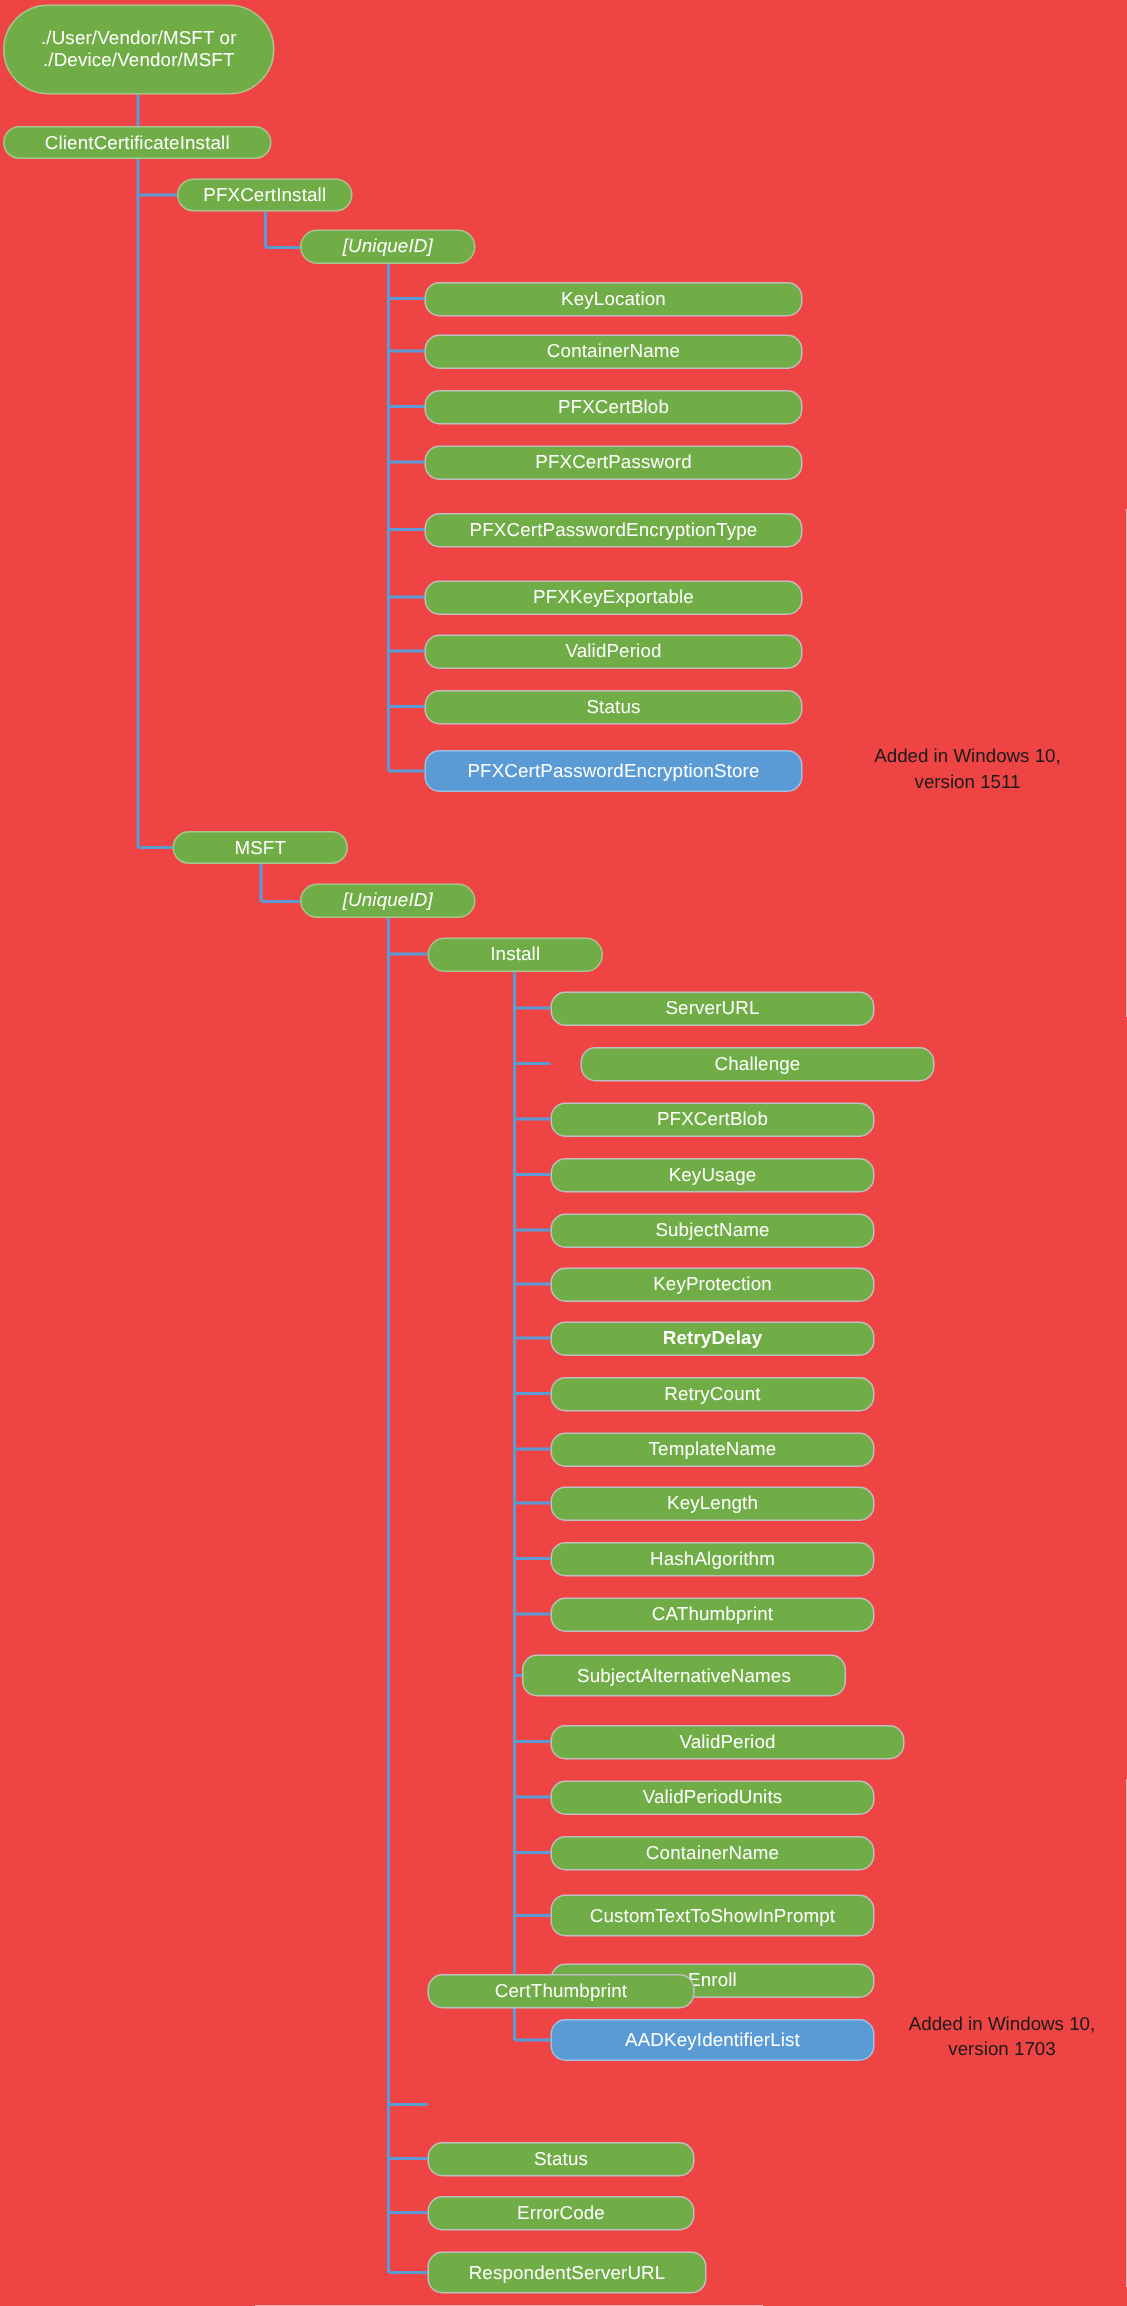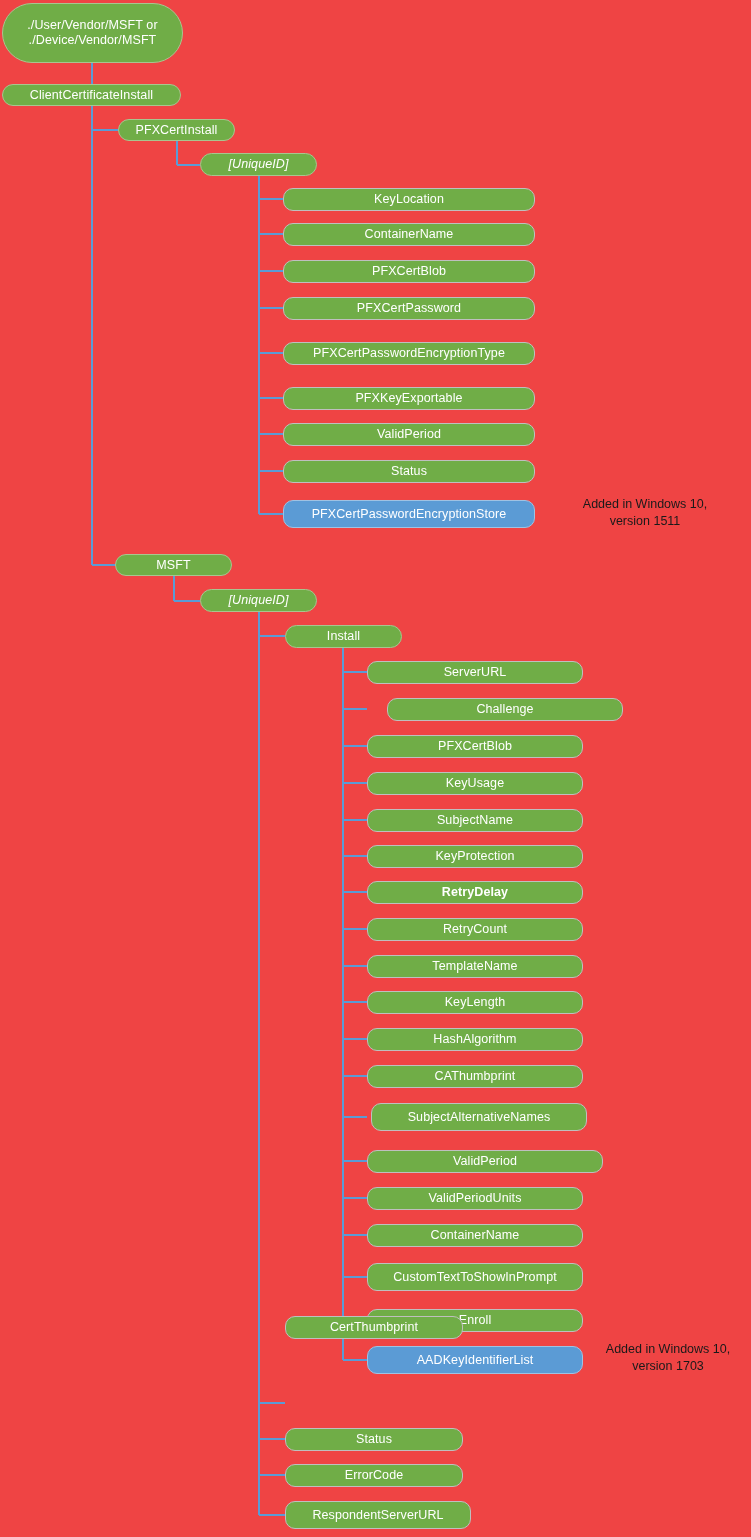--- a/index.html
+++ b/index.html
@@ -136,21 +136,21 @@
       <div class="node rect" style="left: 367px; top: 735px; width: 216px; height: 23px;">PFXCertBlob</div>
       <div class="node rect" style="left: 367px; top: 772px; width: 216px; height: 23px;">KeyUsage</div>
       <div class="node rect" style="left: 367px; top: 809px; width: 216px; height: 23px;">SubjectName</div>
       <div class="node rect" style="left: 367px; top: 845px; width: 216px; height: 23px;">KeyProtection</div>
       <div class="node rect" style="left: 367px; top: 881px; width: 216px; height: 23px; font-weight: bold;">RetryDelay</div>
       <div class="node rect" style="left: 367px; top: 918px; width: 216px; height: 23px;">RetryCount</div>
       <div class="node rect" style="left: 367px; top: 955px; width: 216px; height: 23px; text-align: right;">TemplateName</div>
       <div class="node rect" style="left: 367px; top: 991px; width: 216px; height: 23px;">KeyLength</div>
       <div class="node rect" style="left: 367px; top: 1028px; width: 216px; height: 23px;">HashAlgorithm</div>
       <div class="node rect" style="left: 367px; top: 1065px; width: 216px; height: 23px;">CAThumbprint</div>
-      <div class="node rect" style="left: 371px; top: 1103px; width: 216px; height: 28px;">SubjectAlternativeNames</div>
+      <div class="node rect" style="left: 348px; top: 1103px; width: 216px; height: 28px;">SubjectAlternativeNames</div>
       <div class="node rect" style="left: 367px; top: 1150px; width: 236px; height: 23px;">ValidPeriod</div>
       <div class="node rect" style="left: 367px; top: 1187px; width: 216px; height: 23px;">ValidPeriodUnits</div>
       <div class="node rect" style="left: 367px; top: 1224px; width: 216px; height: 23px;">ContainerName</div>
       <div class="node rect" style="left: 367px; top: 1263px; width: 216px; height: 28px;">CustomTextToShowInPrompt</div>
       <div class="node rect" style="left: 367px; top: 1309px; width: 216px; height: 23px;">Enroll</div>
       <div class="node rect blue" style="left: 367px; top: 1346px; width: 216px; height: 28px;">AADKeyIdentifierList</div>
       <div class="node rect" style="left: 285px; top: 1316px; width: 178px; height: 23px;">CertThumbprint</div>
       <div class="node rect" style="left: 285px; top: 1428px; width: 178px; height: 23px;">Status</div>
       <div class="node rect" style="left: 285px; top: 1464px; width: 178px; height: 23px;">ErrorCode</div>
       <div class="node rect" style="left: 285px; top: 1501px; width: 186px; height: 28px;">RespondentServerURL</div>

